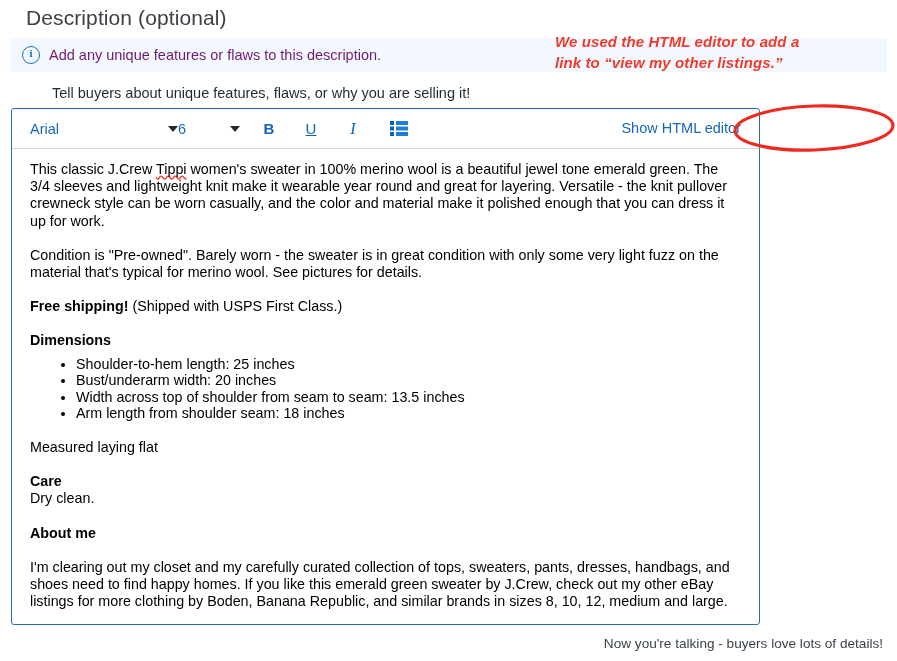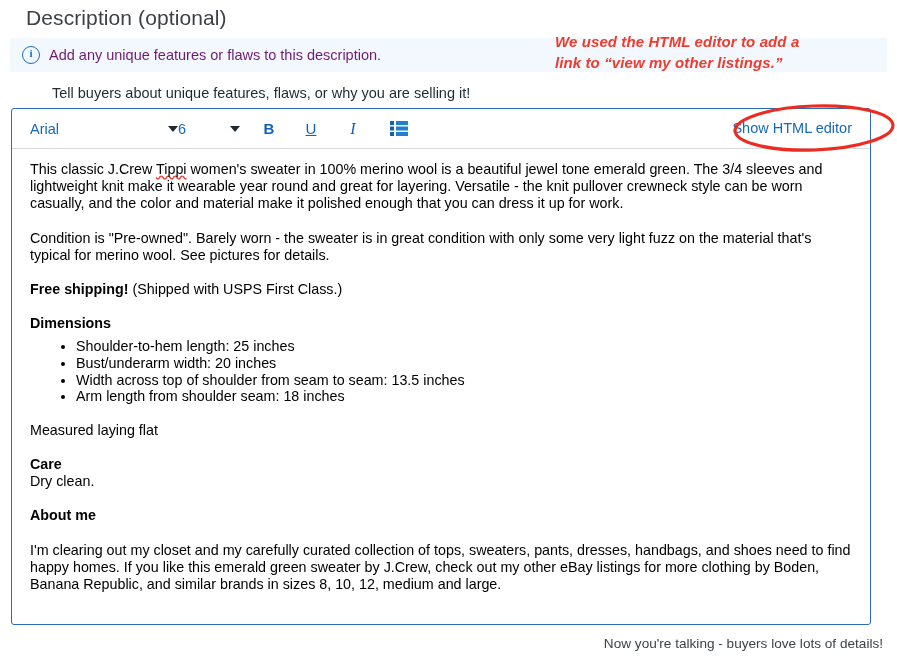--- a/index.html
+++ b/index.html
@@ -87,21 +87,21 @@
     line-height: 21px;
     letter-spacing: 0.1px;
     white-space: pre-line;
   }
 
   
   .editor {
     position: absolute;
     left: 11px;
     top: 108px;
-    width: 860px;
+    width: 749px;
     height: 517px;
     border: 1.4px solid #2b6cb9;
     border-radius: 3px;
     background: #ffffff;
     box-sizing: border-box;
     overflow: hidden;
   }
   .toolbar {
     position: relative;
     height: 40px;

